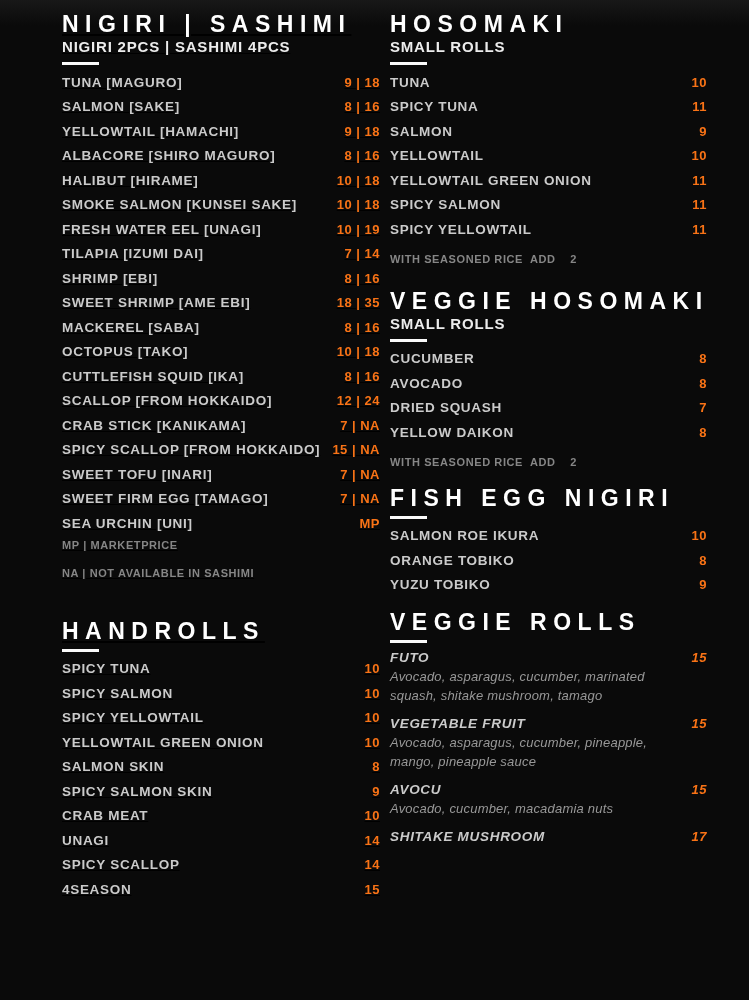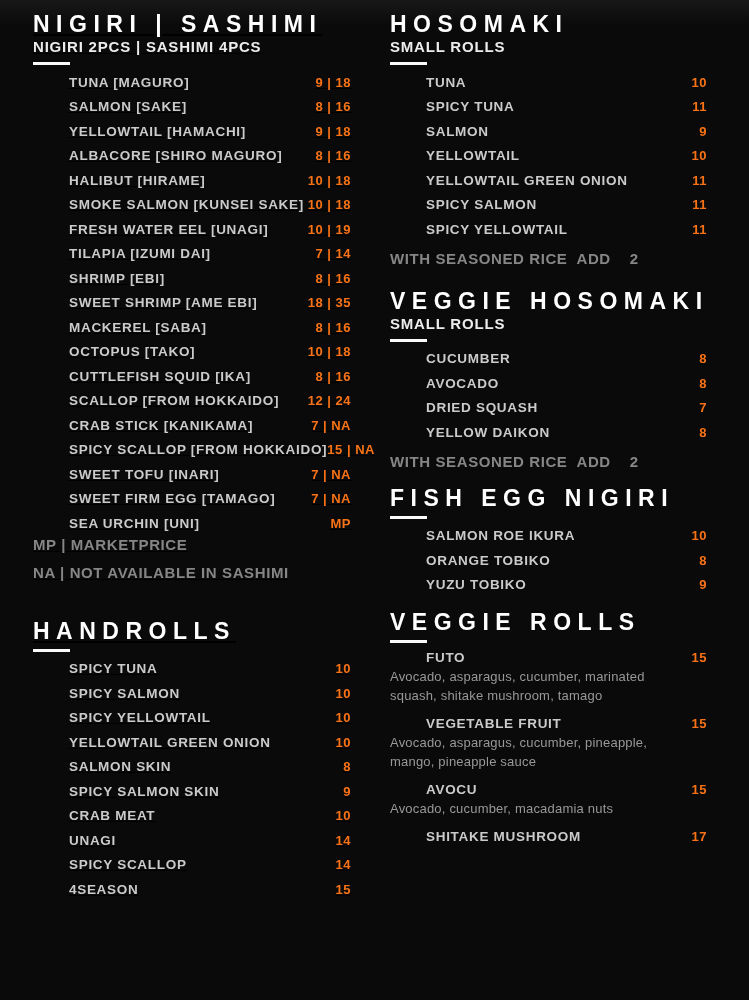--- a/index.html
+++ b/index.html
@@ -8,58 +8,57 @@
     background: #0a0a0a;
     font-family: "Liberation Sans", "DejaVu Sans", sans-serif;
     overflow: hidden;
     position: relative;
   }
   body::before{
     content:""; position:absolute; left:0; top:0; width:749px; height:26px;
     background: linear-gradient(#1b1b1b, #0a0a0a); opacity:.8; pointer-events:none;
   }
   .col { position: absolute; top: 13px; }
-  .col-left  { left: 33px;  width: 318px; text-decoration: underline; }
+  .col-left  { left: 62px;  width: 318px; text-decoration: underline; }
   .col-right { left: 390px; width: 317px; }
 
   .section-title {
     font-size: 23px; font-weight: 700; color: #ffffff;
     letter-spacing: 6.5px; line-height: 22px; white-space: nowrap;
   }
   .section-subtitle {
     font-size: 15px; font-weight: 700; color: #ececec;
     letter-spacing: 0.8px; line-height: 16px; margin-top: 4px;
   }
   .divider { width: 37px; height: 3px; background: #fafafa; margin-top: 7px; }
   .items { margin-top: 5px; }
   .row {
     display: flex; justify-content: space-between; align-items: center;
     height: 24.5px;
   }
   .item-name {
     font-size: 13.5px; font-weight: 700; color: #cbcbcb; letter-spacing: 0.7px;
     white-space: nowrap;
-    margin-left: 36px;
   }
   .item-price {
     font-size: 13px; font-weight: 700; color: #f97316; letter-spacing: 0.5px;
     white-space: nowrap;
     text-align: center;
   }
   .section-note {
-    font-size: 15px; font-weight: 700; color: #868686; letter-spacing: 0.6px;
+    font-size: 11px; font-weight: 700; color: #868686; letter-spacing: 0.6px;
     line-height: 18px; margin-top: 8px; white-space: pre-wrap;
   }
   .sec-handrolls      { margin-top: 38px; }
   .sec-veggie-hosomaki{ margin-top: 22px; }
   .sec-fish-egg       { margin-top: 16px; }
   .sec-veggie-rolls   { margin-top: 14px; }
 
   .vitems { margin-top: 6px; }
-  .vrow { margin-bottom: 10px; }
+  .vrow { margin-bottom: 10px; font-style: italic; }
   .vrow-head { display: flex; justify-content: space-between; align-items: center; height: 16px; }
   .vdesc {
     font-size: 13px; font-weight: 400; color: #989898; letter-spacing: 0.2px;
     line-height: 19px; margin-top: 2px; max-width: 288px;
   }
 </style>
 </head>
 <body>
 
 <div class="col col-left">

